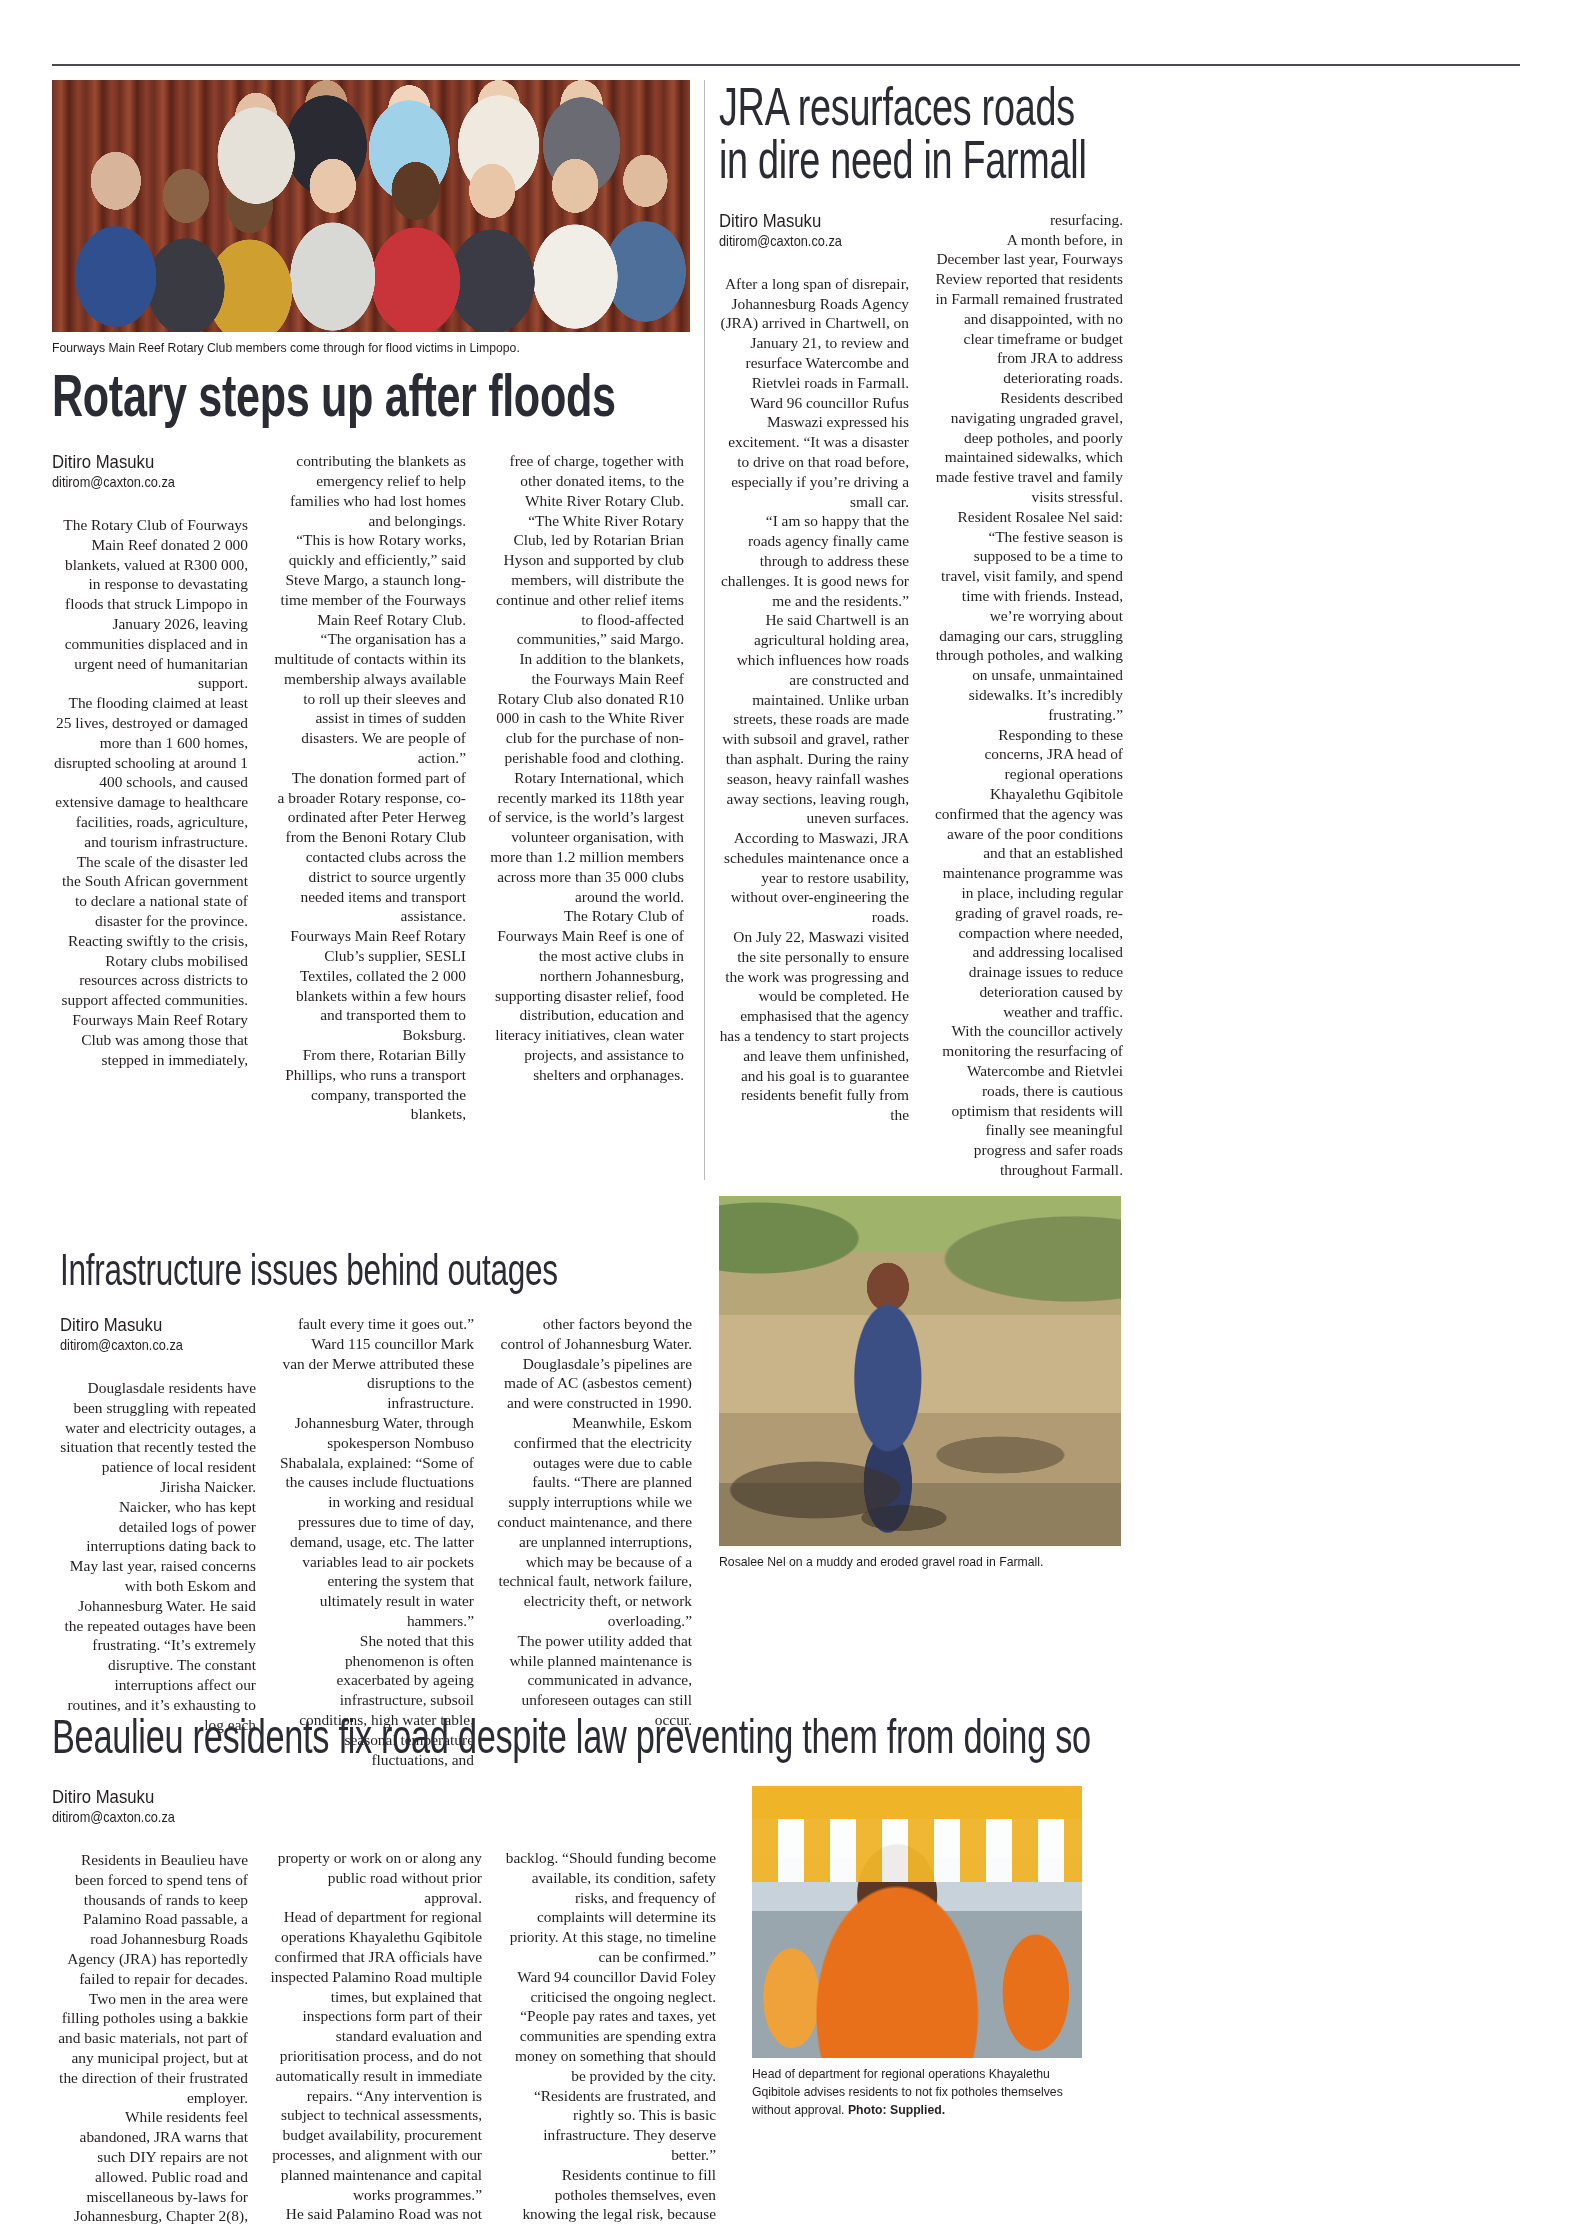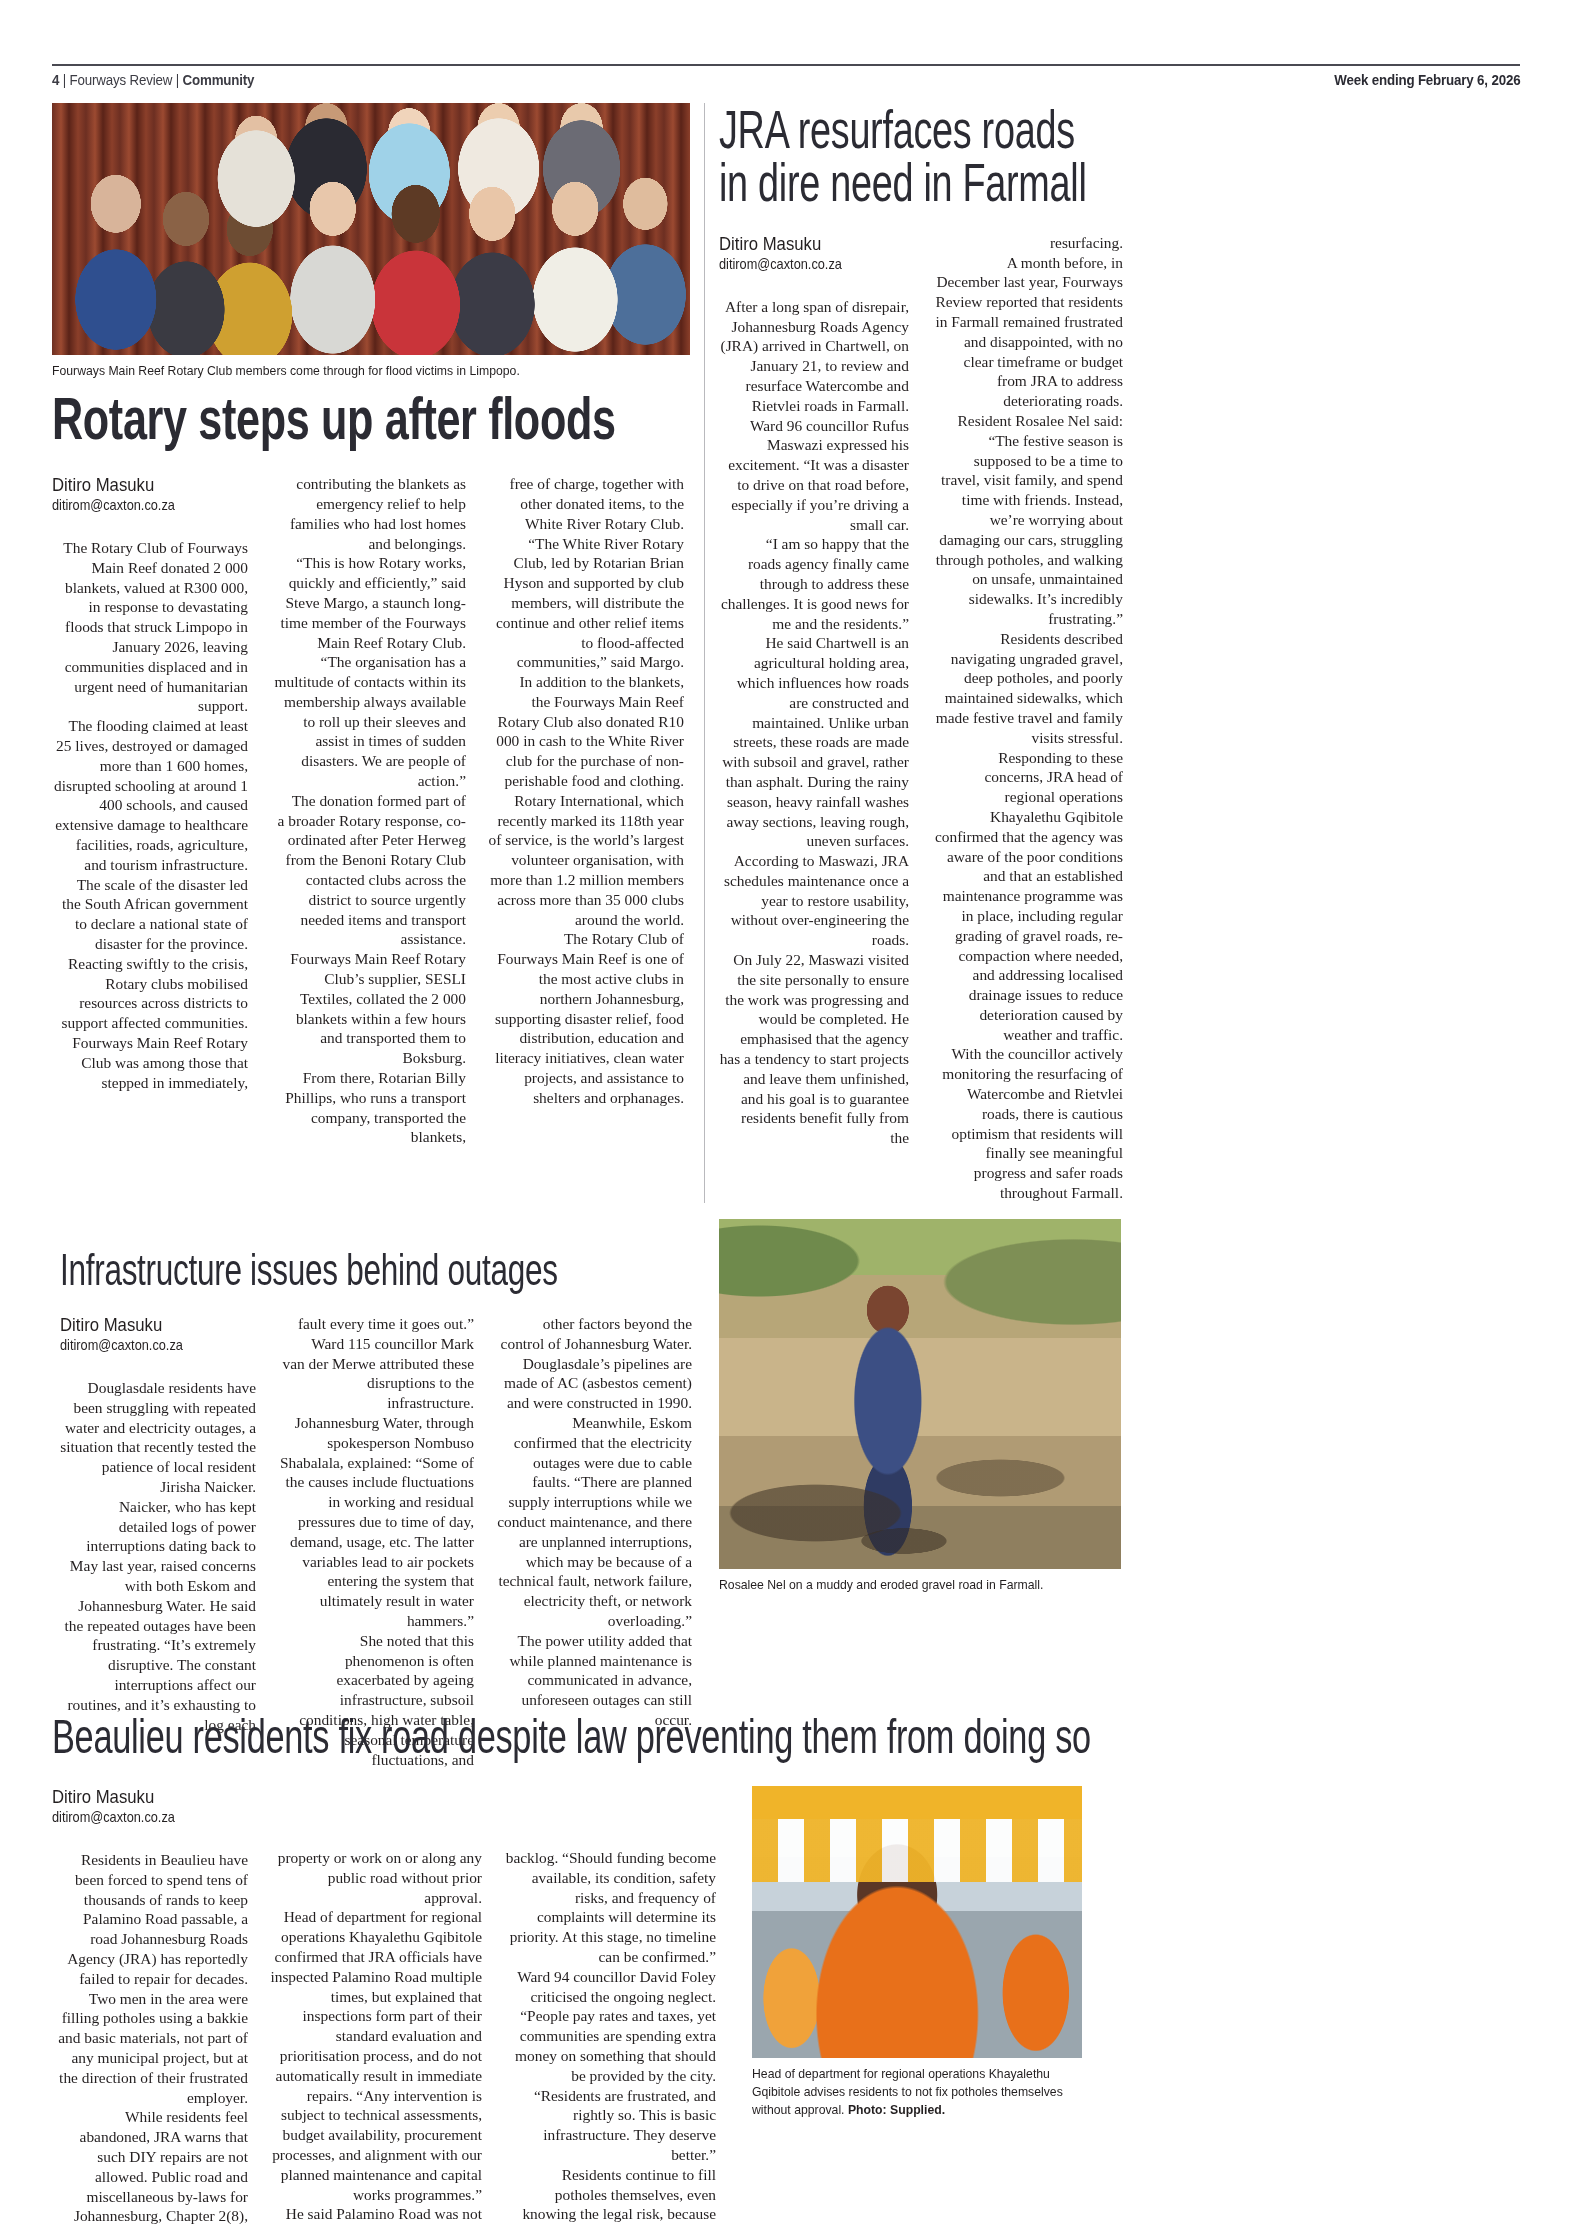--- a/index.html
+++ b/index.html
@@ -132,30 +132,20 @@
     background-repeat: no-repeat, no-repeat, no-repeat, no-repeat, no-repeat, no-repeat, no-repeat;
     filter: blur(0.5px);
   }
 </style>
 </head>
 <body>
 
 <div class="page">
 
   <div class="masthead-rule"></div>
-  <div class="masthead">
-    <div class="left">
-      <b>4</b>
-      <span>|</span>
-      <span>Fourways Review</span>
-      <span>|</span>
-      <b>Community</b>
-    </div>
-    <div class="right">Week ending February 6, 2026</div>
-  </div>
 
   <div style="display:flex; gap:0; margin-top:14px;">
 
     <div style="width:638px;">
       <div class="photo ph-group" style="height:252px;width:638px;"></div>
       <div class="caption" style="margin-top:7px;">Fourways Main Reef Rotary Club members come through for flood victims in Limpopo.</div>
 
       <div class="hl" style="font-size:60px; margin-top:10px;">Rotary steps up after floods</div>
 
       <div style="display:flex; gap:22px; margin-top:26px;">
@@ -208,22 +198,22 @@
             <p>“I am so happy that the roads agency finally came through to address these challenges. It is good news for me and the residents.”</p>
             <p>He said Chartwell is an agricultural holding area, which influences how roads are constructed and maintained. Unlike urban streets, these roads are made with subsoil and gravel, rather than asphalt. During the rainy season, heavy rainfall washes away sections, leaving rough, uneven surfaces.</p>
             <p>According to Maswazi, JRA schedules maintenance once a year to restore usability, without over-engineering the roads.</p>
             <p>On July 22, Maswazi visited the site personally to ensure the work was progressing and would be completed. He emphasised that the agency has a tendency to start projects and leave them unfinished, and his goal is to guarantee residents benefit fully from the</p>
           </div>
         </div>
         <div style="width:190px;">
           <div class="body-col">
             <p class="first">resurfacing.</p>
             <p>A month before, in December last year, Fourways Review reported that residents in Farmall remained frustrated and disappointed, with no clear timeframe or budget from JRA to address deteriorating roads.</p>
+            <p>Residents described navigating ungraded gravel, deep potholes, and poorly maintained sidewalks, which made festive travel and family visits stressful.</p>
             <p>Resident Rosalee Nel said: “The festive season is supposed to be a time to travel, visit family, and spend time with friends. Instead, we’re worrying about damaging our cars, struggling through potholes, and walking on unsafe, unmaintained sidewalks. It’s incredibly frustrating.”</p>
-            <p>Residents described navigating ungraded gravel, deep potholes, and poorly maintained sidewalks, which made festive travel and family visits stressful.</p>
             <p>Responding to these concerns, JRA head of regional operations Khayalethu Gqibitole confirmed that the agency was aware of the poor conditions and that an established maintenance programme was in place, including regular grading of gravel roads, re-compaction where needed, and addressing localised drainage issues to reduce deterioration caused by weather and traffic.</p>
             <p>With the councillor actively monitoring the resurfacing of Watercombe and Rietvlei roads, there is cautious optimism that residents will finally see meaningful progress and safer roads throughout Farmall.</p>
           </div>
         </div>
       </div>
 
       <div class="photo ph-road" style="height:350px;width:402px;margin-top:16px;"></div>
       <div class="caption" style="margin-top:7px;width:402px;">Rosalee Nel on a muddy and eroded gravel road in Farmall.</div>
     </div>
   </div>

